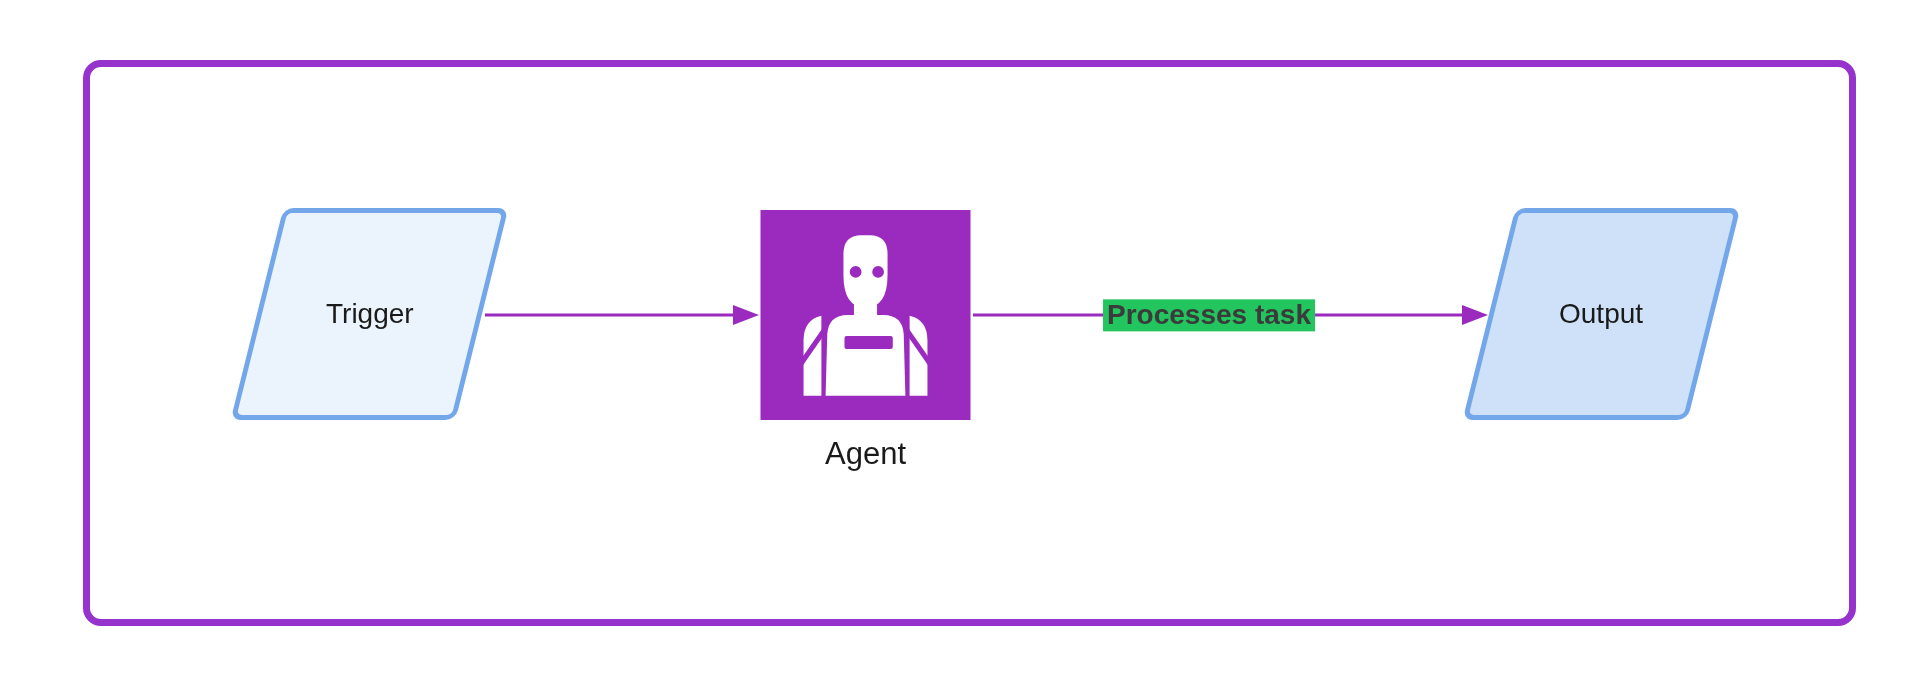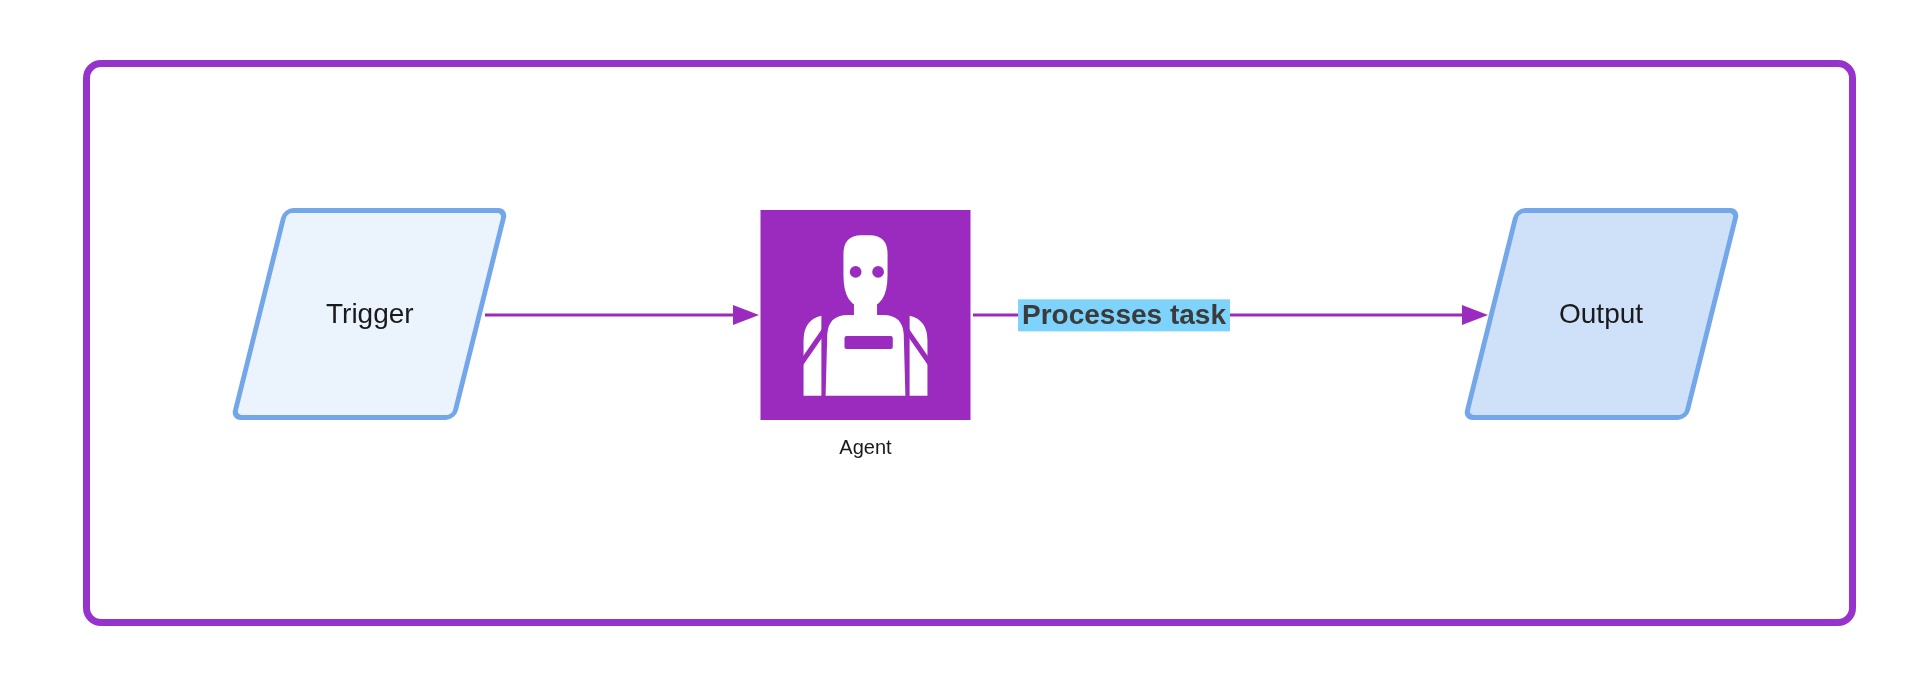--- a/index.html
+++ b/index.html
@@ -59,32 +59,32 @@
   .r-bg { fill: var(--purple); }
   .r-w { fill: #ffffff; }
   .r-p { fill: var(--purple); }
   .r-slash { stroke: var(--purple); stroke-width: 2.4; fill: none; }
 
   .agent-label {
     position: absolute;
     left: 758px; top: 436px;
     width: 215px;
     text-align: center;
-    font-size: 20px;
+    font-size: 31px;
     color: var(--node-label);
   }
 
   .edge-label {
     position: absolute;
-    left: 1124px; top: 316px;
+    left: 1209px; top: 316px;
     transform: translate(-50%, -52%);
     font-size: 28px;
     font-weight: bold;
     color: var(--edge-label);
-    background: #7dd3fc;
+    background: #22c55e;
     padding: 0 4px;
     white-space: nowrap;
     z-index: 2;
   }
 </style>
 </head>
 <body>
 
 <div class="canvas">
 

